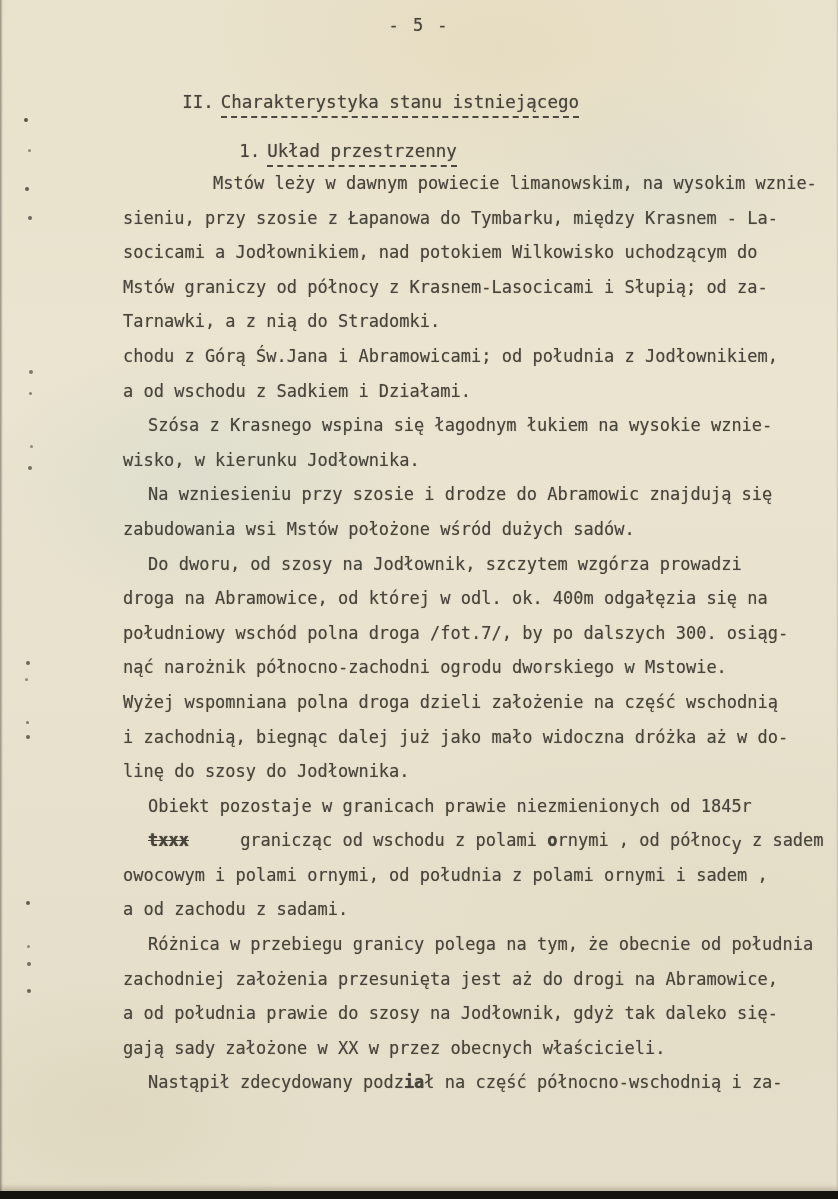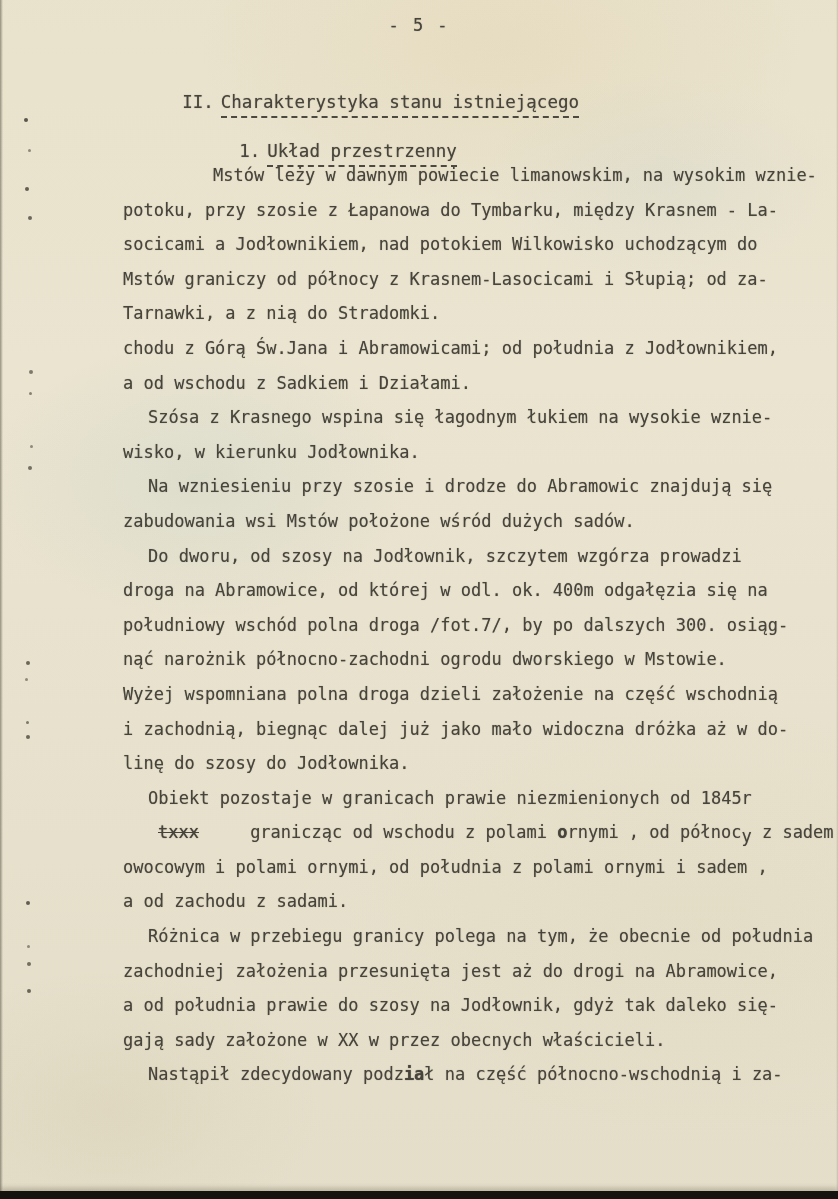--- a/index.html
+++ b/index.html
@@ -30,30 +30,30 @@
     text-align:center;font-size:17px;letter-spacing:2px;
     text-shadow:0 0 1px rgba(70,66,56,.5);
   }
   .h1{position:absolute;top:72px;left:140px;font-size:17.5px;white-space:pre;
       text-shadow:0 0 1px rgba(70,66,56,.55);text-align:center;}
   .h2{position:absolute;top:121px;left:197px;font-size:17.5px;white-space:pre;
       text-shadow:0 0 1px rgba(70,66,56,.55);}
   .hnum{margin-right:7px;}
   .hul{border-bottom:2px dashed #4c4940;padding-bottom:4px;}
   .bodytext{
-    position:absolute;top:158px;left:123px;width:712px;
+    position:absolute;top:166px;left:123px;width:712px;
     font-size:17px;line-height:34.6px;
     text-shadow:0 0 1px rgba(70,66,56,.45);
   }
   .ln{height:34.6px;white-space:pre;}
   .in-lg{padding-left:90px;}
   .in-sm{padding-left:25px;}
   .sg-n{}
   .sg-b{font-weight:bold;text-shadow:0 0 1px rgba(50,47,40,.8);}
-  .sg-x{font-weight:normal;text-decoration:line-through;text-shadow:0 0 1px rgba(50,47,40,.8);margin-left:10px;}
+  .sg-x{font-weight:bold;text-decoration:line-through;text-shadow:0 0 1px rgba(50,47,40,.8);}
   .sg-sub{position:relative;top:4px;}
   .dot{position:absolute;background:#34322a;border-radius:50%;}
   .edge-left{
     position:absolute;left:0;top:0;bottom:0;width:3px;
     background:linear-gradient(to right, rgba(45,42,32,.45), rgba(45,42,32,0));
     pointer-events:none;
   }
   .edge-right{
     position:absolute;right:0;top:0;bottom:0;width:2px;
     background:linear-gradient(to left, rgba(45,42,32,.18), rgba(45,42,32,0));
@@ -76,21 +76,21 @@
   <div class="h1">
     <span class="hnum">II.</span><span class="hul">Charakterystyka stanu istniejącego</span>
   </div>
 
   <div class="h2">
     <span class="hnum">1.</span><span class="hul">Układ przestrzenny</span>
   </div>
 
   <div class="bodytext" id="body-lines">
       <div class="ln in-lg"><span class="sg-n">Mstów leży w dawnym powiecie limanowskim, na wysokim wznie-</span></div>
-      <div class="ln"><span class="sg-n">potoku, przy szosie z Łapanowa do Tymbarku, między Krasnem - La-</span></div>
+      <div class="ln"><span class="sg-n">sieniu, przy szosie z Łapanowa do Tymbarku, między Krasnem - La-</span></div>
       <div class="ln"><span class="sg-n">socicami a Jodłownikiem, nad potokiem Wilkowisko uchodzącym do</span></div>
       <div class="ln"><span class="sg-n">Mstów graniczy od północy z Krasnem-Lasocicami i Słupią; od za-</span></div>
       <div class="ln"><span class="sg-n">Tarnawki, a z nią do Stradomki.</span></div>
       <div class="ln"><span class="sg-n">chodu z Górą Św.Jana i Abramowicami; od południa z Jodłownikiem,</span></div>
       <div class="ln"><span class="sg-n">a od wschodu z Sadkiem i Działami.</span></div>
       <div class="ln in-sm"><span class="sg-n">Szósa z Krasnego wspina się łagodnym łukiem na wysokie wznie-</span></div>
       <div class="ln"><span class="sg-n">wisko, w kierunku Jodłownika.</span></div>
       <div class="ln in-sm"><span class="sg-n">Na wzniesieniu przy szosie i drodze do Abramowic znajdują się</span></div>
       <div class="ln"><span class="sg-n">zabudowania wsi Mstów położone wśród dużych sadów.</span></div>
       <div class="ln in-sm"><span class="sg-n">Do dworu, od szosy na Jodłownik, szczytem wzgórza prowadzi</span></div>

